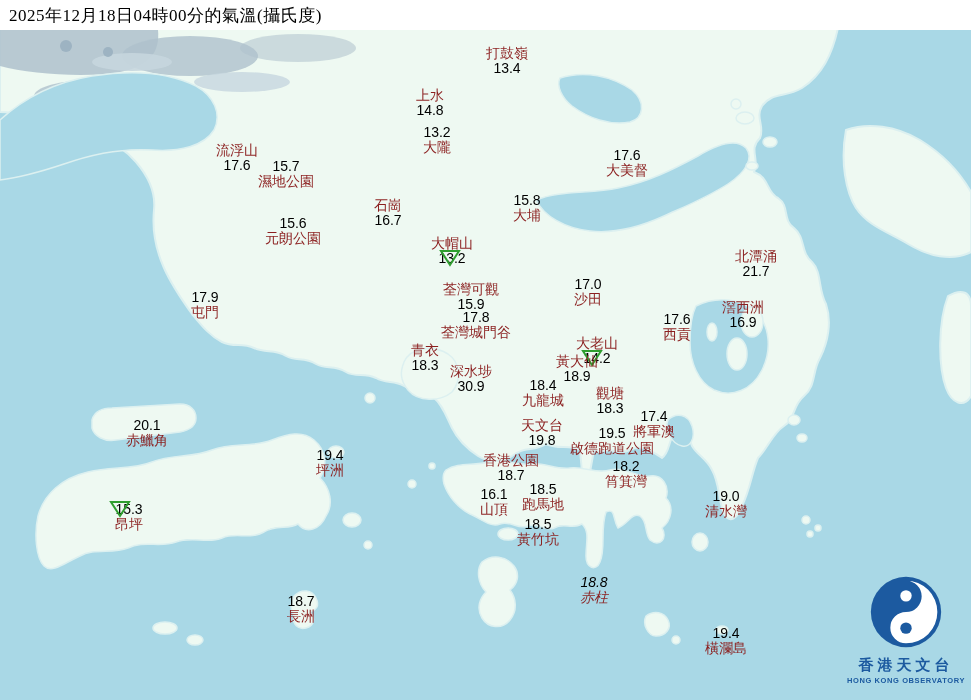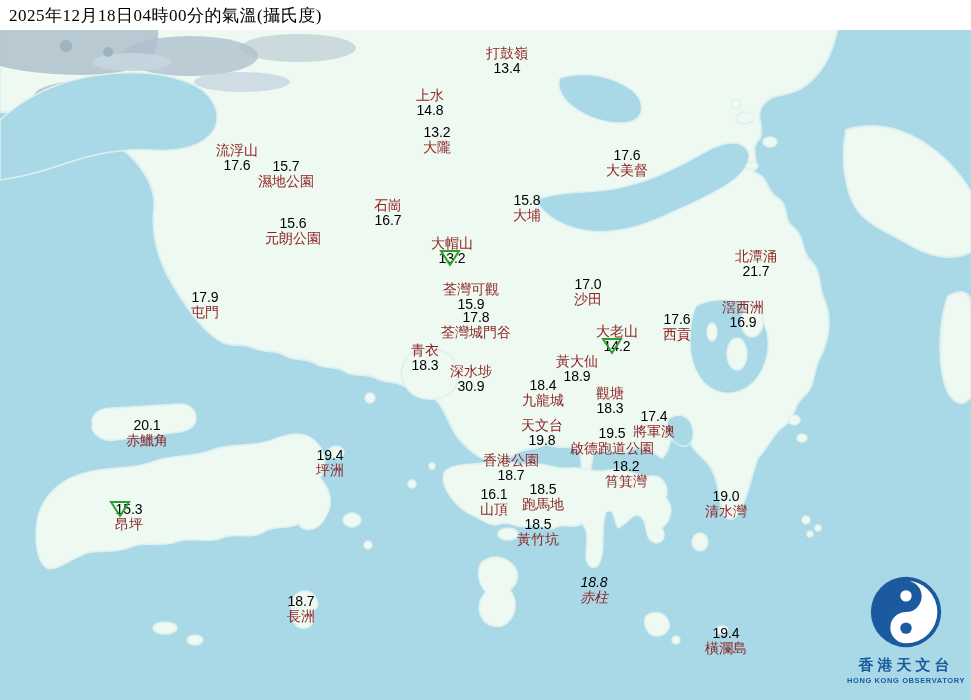--- a/index.html
+++ b/index.html
@@ -219,21 +219,21 @@
         <div class="st-temp">16.9</div>
       </div>
       <div class="station" style="left: 677px; top: 312px;">
         <div class="st-temp">17.6</div>
         <div class="st-name">西貢</div>
       </div>
       <div class="station" style="left: 452px; top: 310px; margin-left: 24px;">
         <div class="st-temp">17.8</div>
         <div class="st-name">荃灣城門谷</div>
       </div>
-      <div class="station" style="left: 597px; top: 324px; margin-left: 20px;">
+      <div class="station" style="left: 597px; top: 336px;">
         <div class="st-name">大老山</div>
         <div class="st-temp"><span class="st-marker" style="left: calc(50% - 5px);"><svg width="22" height="18" viewBox="0 0 22 18">
               <polygon points="2,2 20,2 11,16" fill="none" stroke="var(--marker,#2f9e2f)" stroke-width="2"></polygon>
             </svg></span>14.2</div>
       </div>
       <div class="station" style="left: 425px; top: 343px;">
         <div class="st-name">青衣</div>
         <div class="st-temp">18.3</div>
       </div>
       <div class="station" style="left: 577px; top: 354px;">

